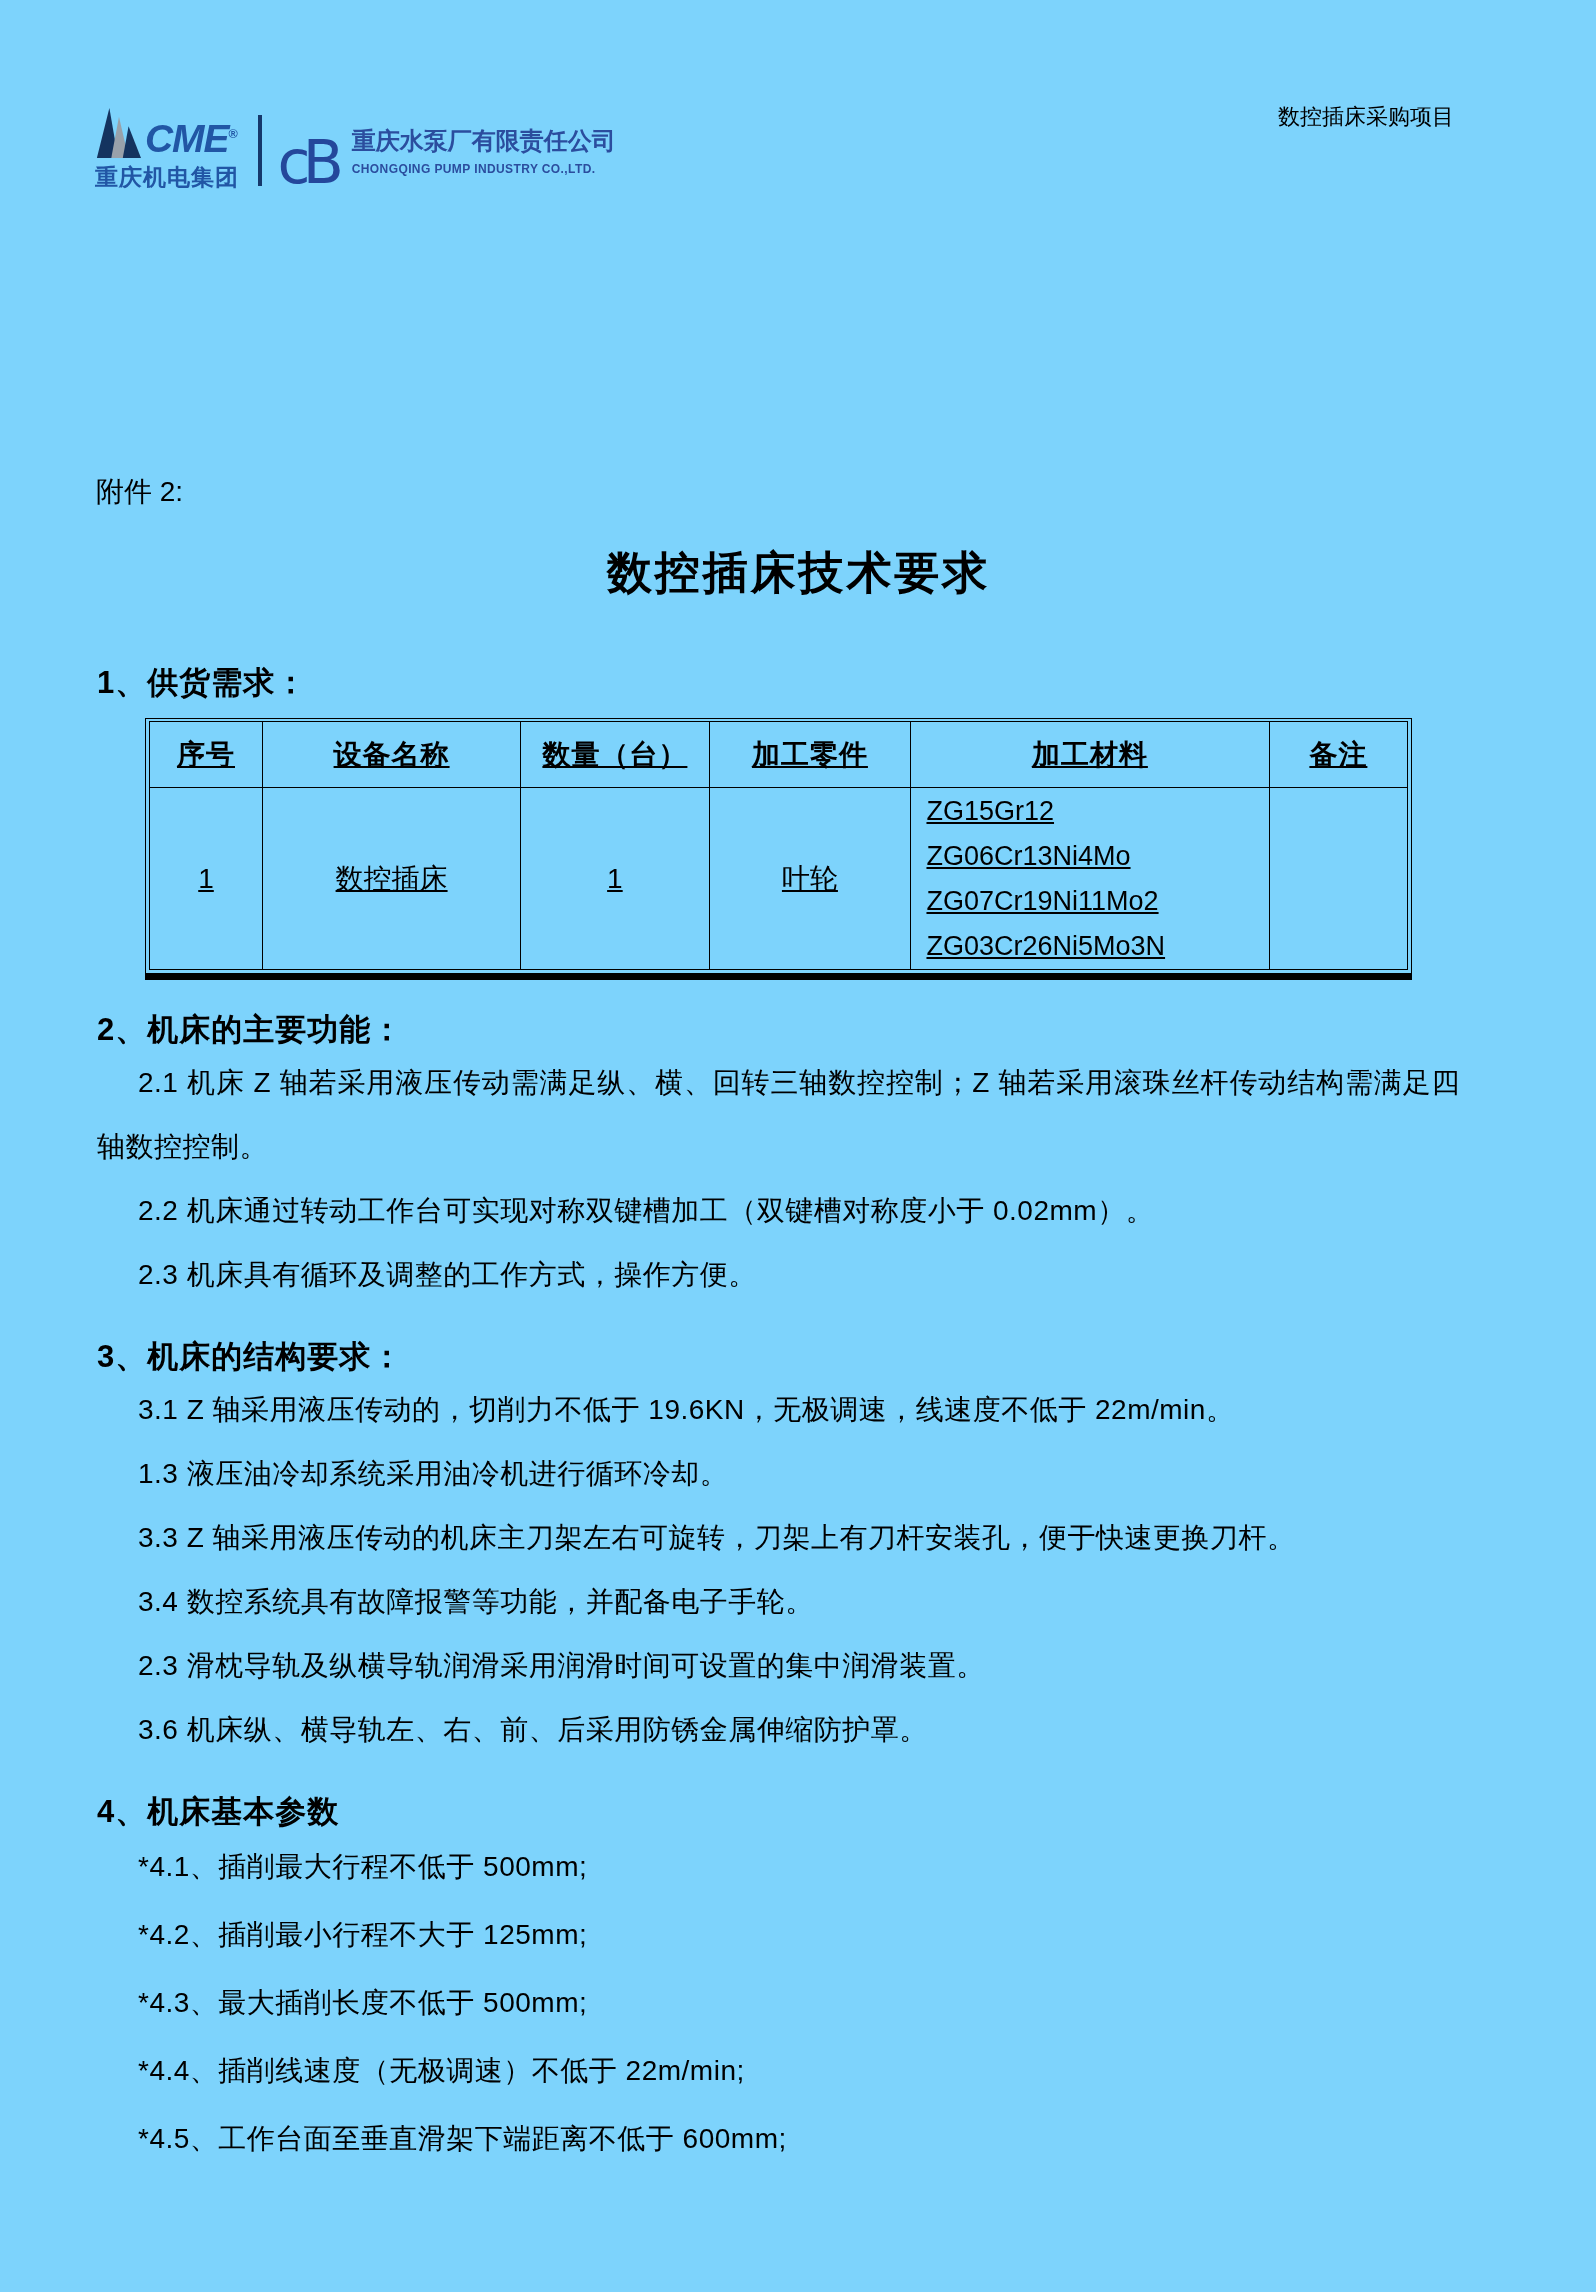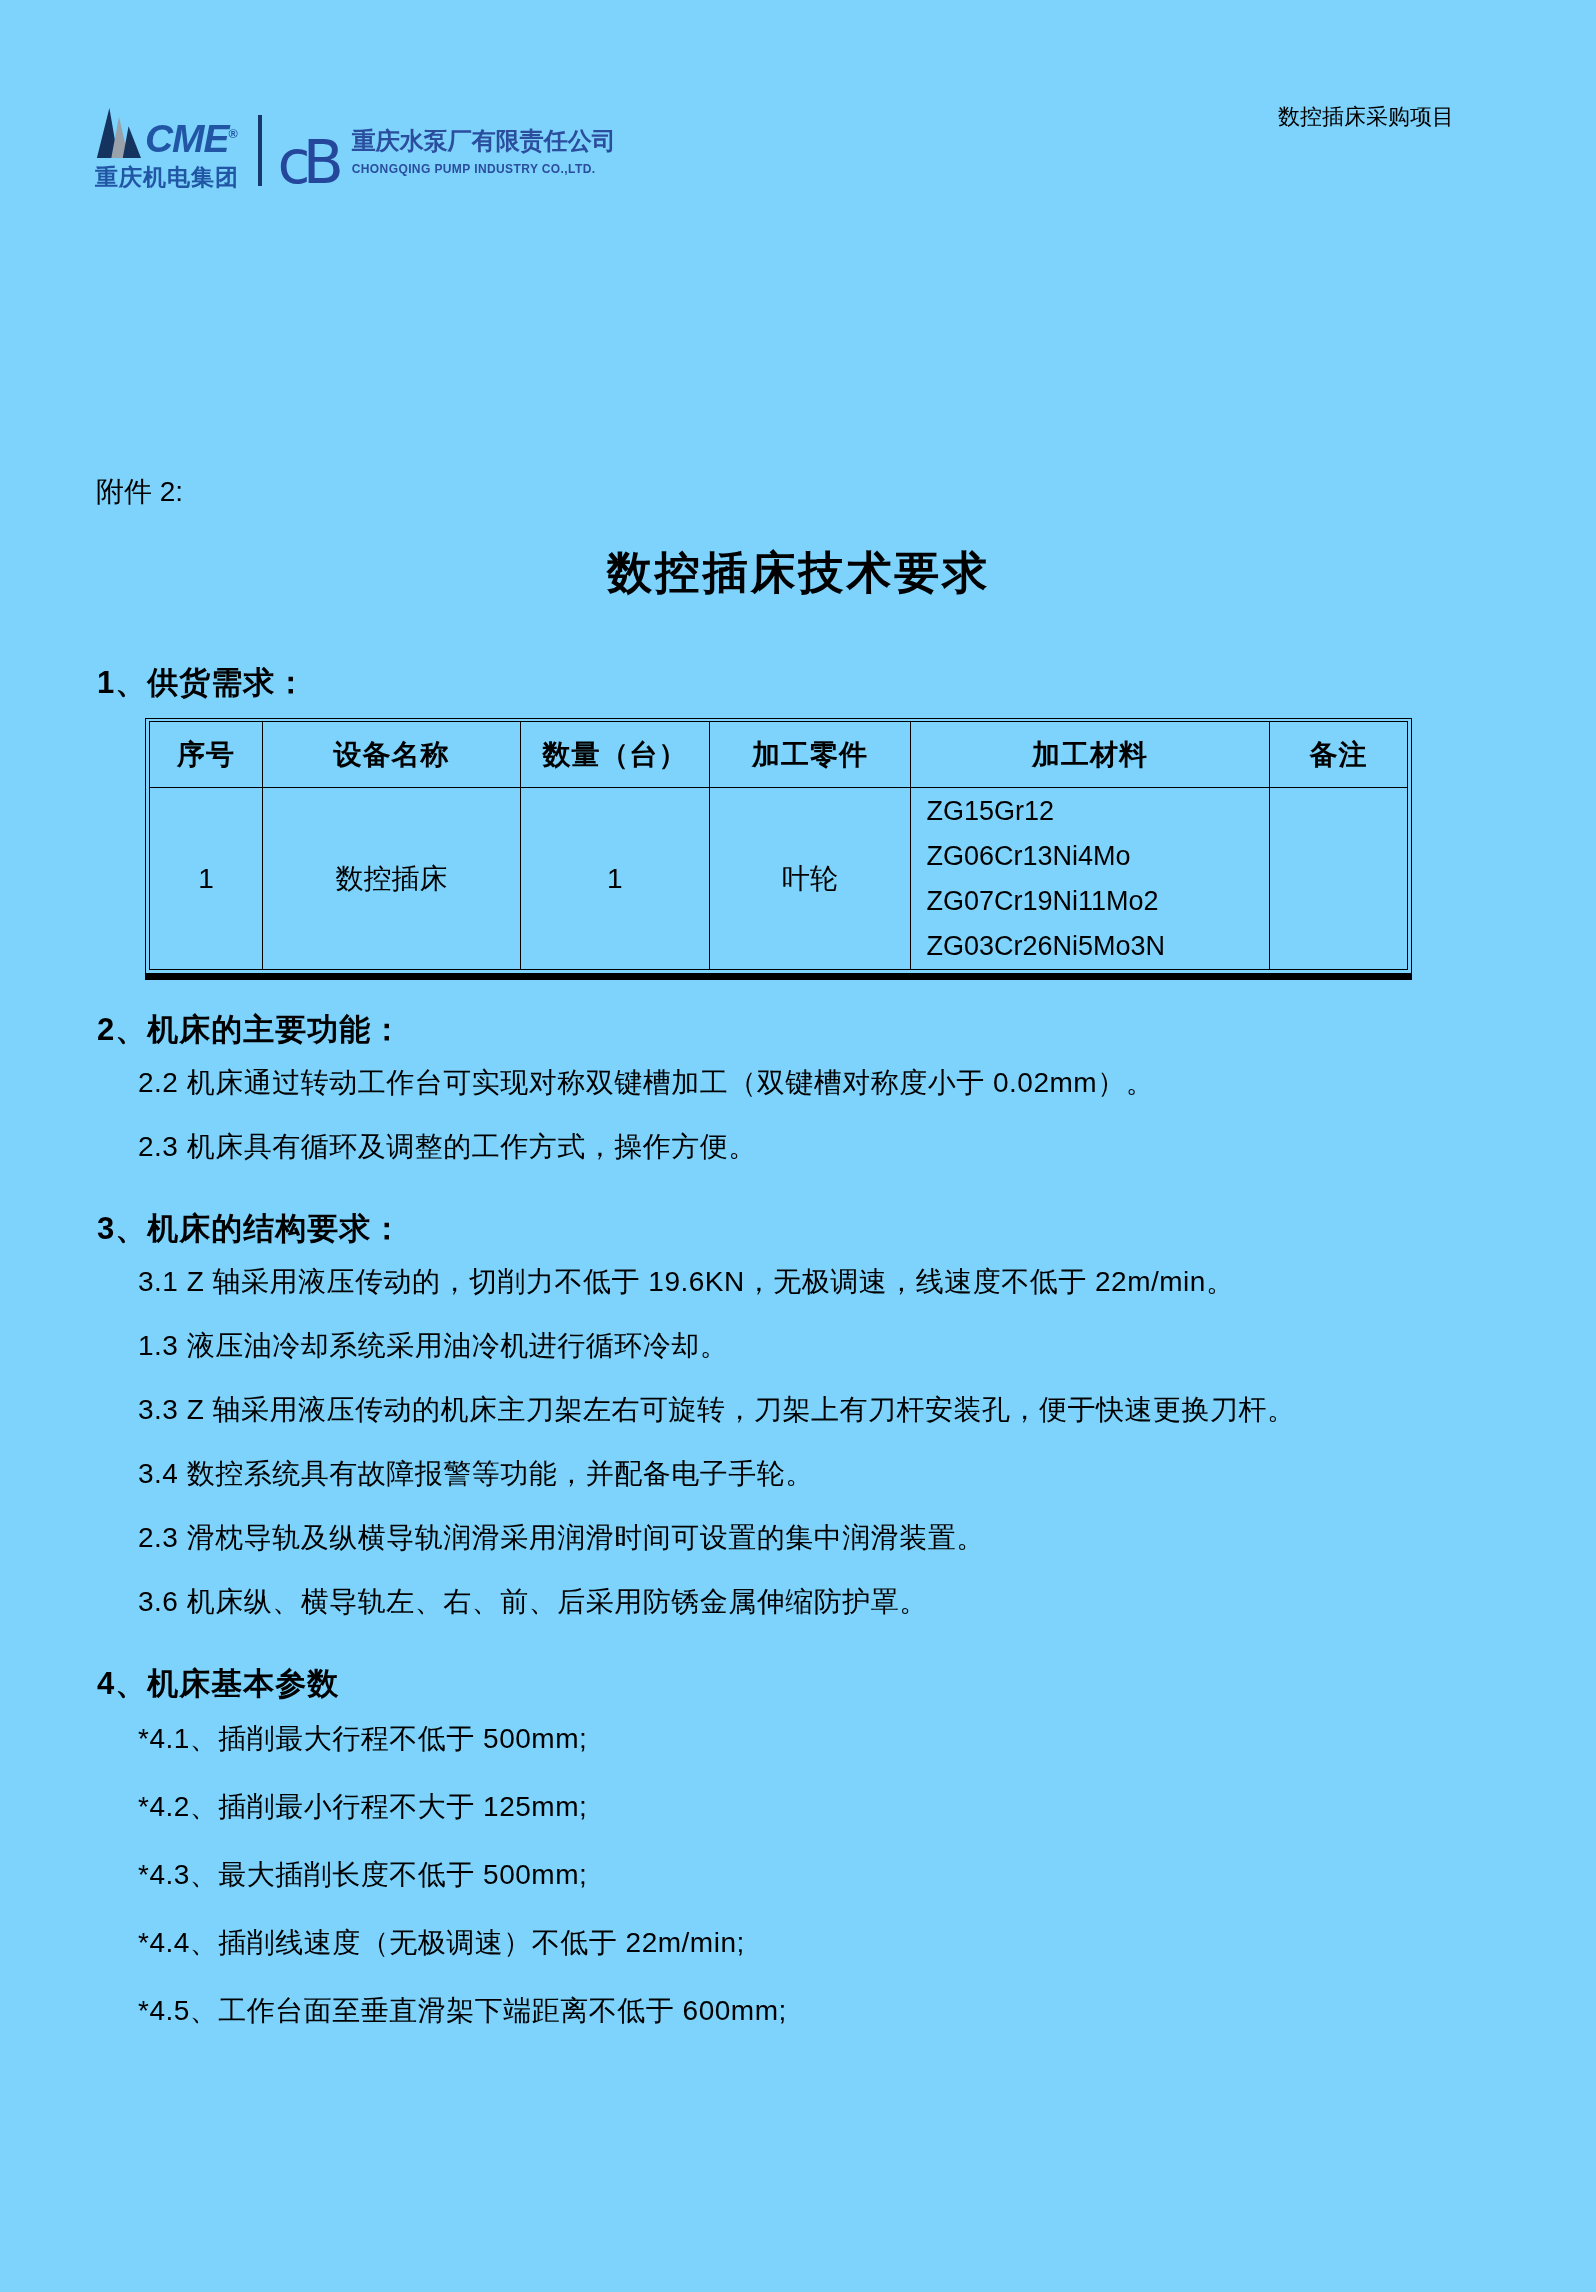--- a/index.html
+++ b/index.html
@@ -52,21 +52,21 @@
   .content { position:absolute; top:662px; left:97px; width:1363px; }
   .sec-heading { font-size:31px; font-weight:bold; letter-spacing:1px; }
   .mt-sec { margin-top:29px; }
 
   
   .table-wrap {
     margin:13.5px 0 0 48px; width:1267px;
     border:1.9px solid #000; border-bottom:7.7px solid #000;
     padding:2.9px;
   }
-  .supply-table { width:100%; border-collapse:collapse; table-layout:fixed; }
+  .supply-table { width:100%; border-collapse:collapse; table-layout:fixed;text-decoration:underline; }
   .supply-table th, .supply-table td { border:1.9px solid #000; }
   .supply-table th {
     height:66px; font-size:28px; font-weight:bold; text-align:center;
     letter-spacing:1px;
   }
   .supply-table td { height:182px; font-size:28px; text-align:center; vertical-align:middle; }
   td.materials-cell { text-align:left; padding-left:15.4px; }
   .materials-cell .mat-line { line-height:45px; font-size:27px; }
 
   
@@ -147,20 +147,21 @@
               <div class="mat-line">ZG07Cr19Ni11Mo2</div>
               <div class="mat-line">ZG03Cr26Ni5Mo3N</div>
             </td>
             <td></td>
           </tr>
         </tbody>
       </table>
     </div>
 
     <div class="sec-heading mt-sec">2、机床的主要功能：</div>
+    <div class="para">2.1 机床 Z 轴若采用液压传动需满足纵、横、回转三轴数控控制；Z 轴若采用滚珠丝杆传动结构需满足四轴数控控制。</div>
     <div class="para">2.2 机床通过转动工作台可实现对称双键槽加工（双键槽对称度小于 0.02mm）。</div>
     <div class="para">2.3 机床具有循环及调整的工作方式，操作方便。</div>
 
     <div class="sec-heading mt-sec">3、机床的结构要求：</div>
     <div class="para">3.1 Z 轴采用液压传动的，切削力不低于 19.6KN，无极调速，线速度不低于 22m/min。</div>
     <div class="para">1.3 液压油冷却系统采用油冷机进行循环冷却。</div>
     <div class="para">3.3 Z 轴采用液压传动的机床主刀架左右可旋转，刀架上有刀杆安装孔，便于快速更换刀杆。</div>
     <div class="para">3.4 数控系统具有故障报警等功能，并配备电子手轮。</div>
     <div class="para">2.3 滑枕导轨及纵横导轨润滑采用润滑时间可设置的集中润滑装置。</div>
     <div class="para">3.6 机床纵、横导轨左、右、前、后采用防锈金属伸缩防护罩。</div>

